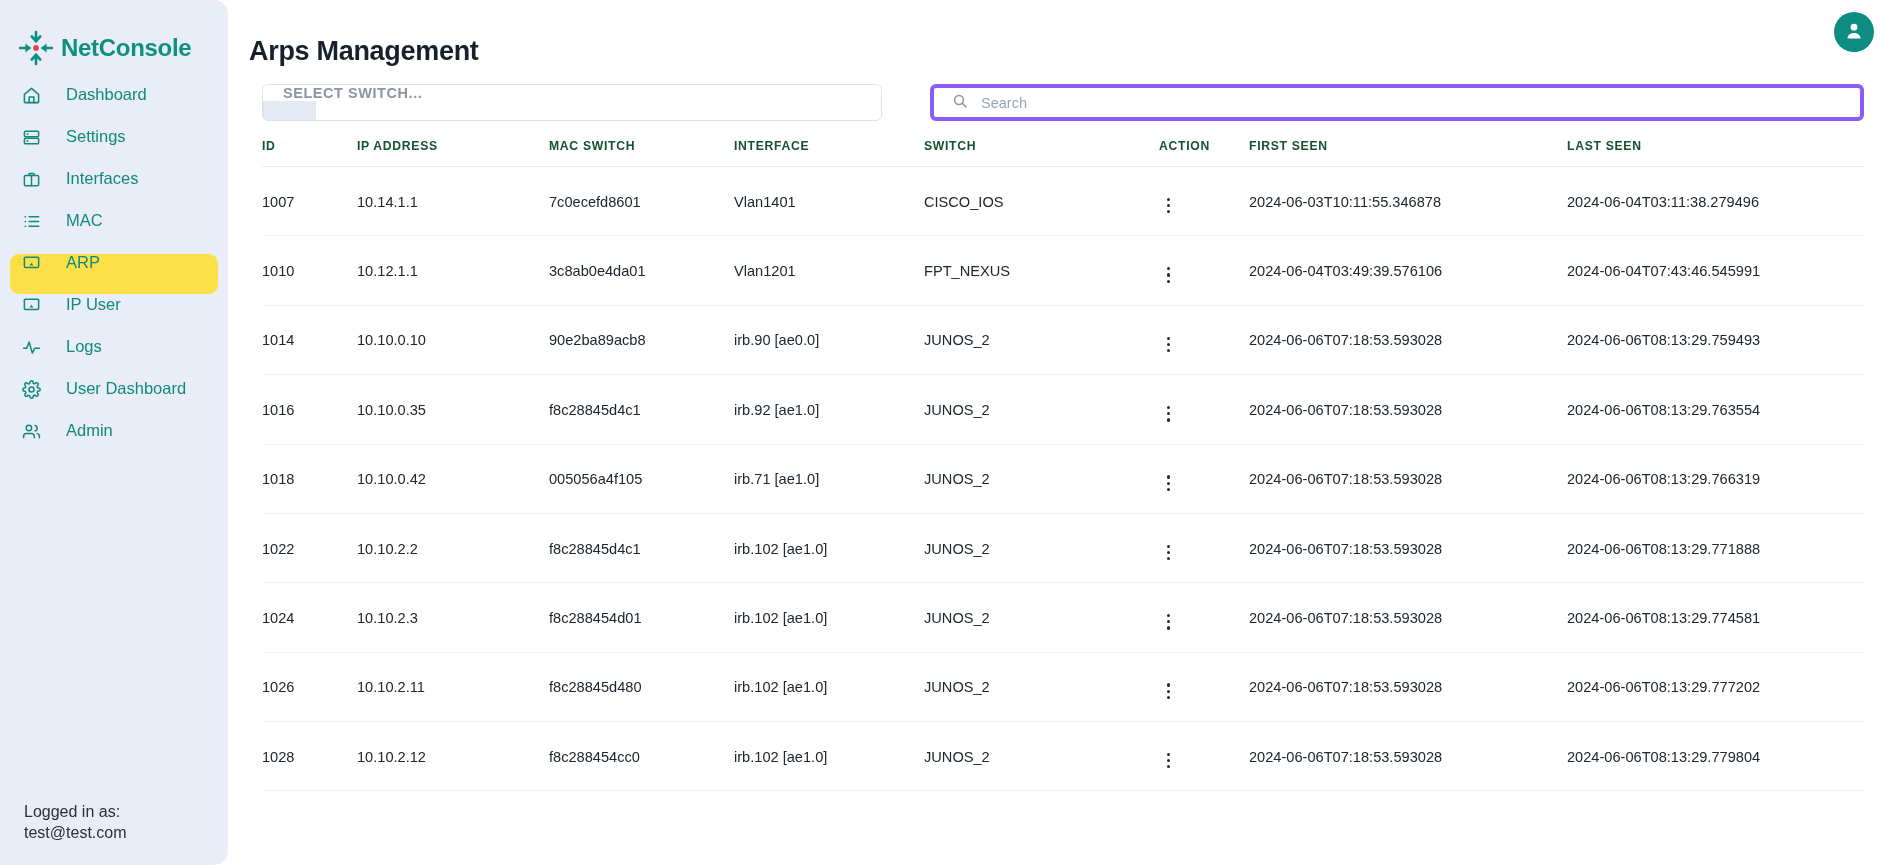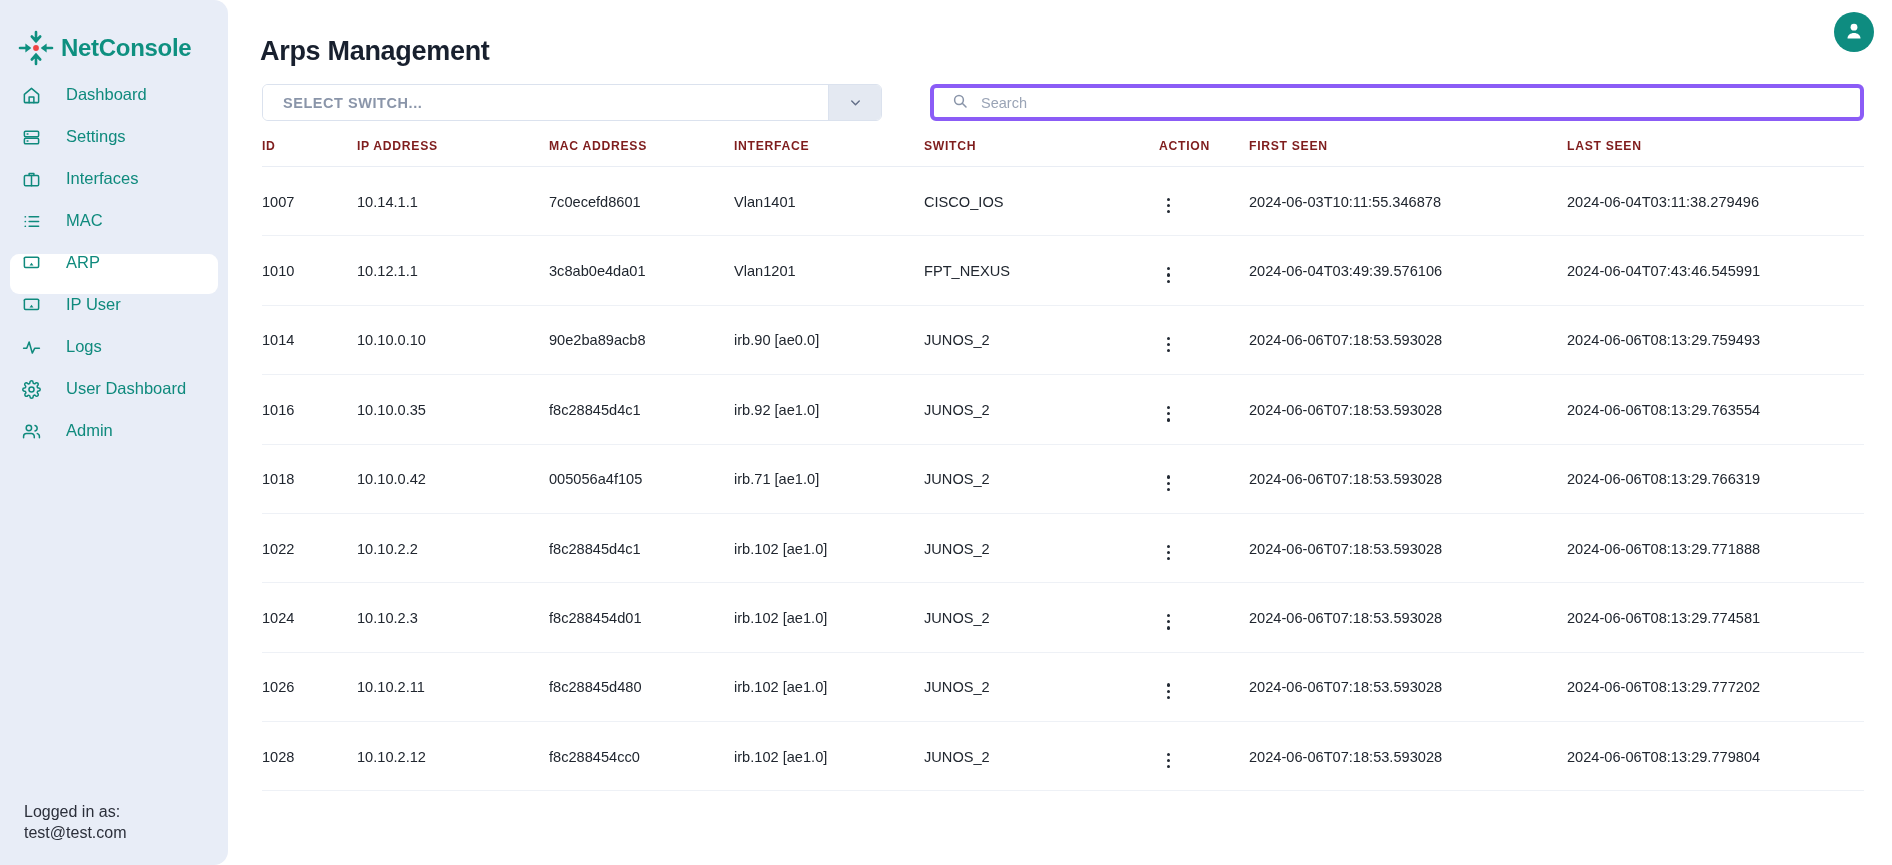--- a/index.html
+++ b/index.html
@@ -43,21 +43,21 @@
     align-items: flex-start;
     gap: 25px;
     height: 40px;
     padding: 0 12px;
     border-radius: 9px;
     color: #0f8a7d;
     font-size: 16.5px;
     cursor: pointer;
     text-decoration: none;
   }
-  .nav-item.active { background: #ffffff; }
+  .nav-item.active { background: #fde047; }
   .nav-icon { width: 19px; height: 19px; flex: 0 0 19px; display:flex; align-items:center; justify-content:center; }
   .nav-icon svg { display:block; }
   .nav-label { line-height: 1; }
 
   .sidebar-footer {
     margin-top: auto;
     padding: 0 0 22px 24px;
     font-size: 16px;
     color: #2b2f3a;
     line-height: 1.32;
@@ -72,38 +72,39 @@
     background: #fff;
   }
   .page-title {
     font-size: 27px;
     font-weight: bold;
     color: #18202e;
     letter-spacing: -0.3px;
     padding: 36px 0 0 16px;
     margin-left: 0;
   }
-  .title-wrap { padding-left: 16px; }
+  .title-wrap { padding-left: 5px; }
 
   .controls {
     display: flex;
     align-items: center;
     gap: 0;
     padding: 17px 0 0 0;
     margin-left: 34px;
     margin-right: 28px;
   }
   .select-group {
     display: flex;
     width: 620px;
     height: 37px;
     border: 1px solid #dbe2ee;
     border-radius: 6px;
     overflow: hidden;
     background: #fff;
+    flex-direction: column;
   }
   .select-display {
     flex: 1 1 auto;
     display: flex;
     align-items: center;
     padding-left: 20px;
     font-size: 14.5px;
     font-weight: bold;
     letter-spacing: 0.55px;
     color: #8a95a9;
@@ -151,21 +152,21 @@
     padding: 0 28px 0 34px;
     height: calc(865px - 156px);
     overflow: hidden;
   }
   table { width: 100%; border-collapse: collapse; table-layout: fixed; }
   thead th {
     text-align: left;
     font-size: 12.2px;
     font-weight: bold;
     letter-spacing: 0.7px;
-    color: #7f1d1d;
+    color: #14532d;
     padding: 0 0 13px 0;
     border-bottom: 1px solid #e9edf4;
     white-space: nowrap;
   }
   tbody td {
     font-size: 14.6px;
     color: #20262f;
     padding: 21px 0 20px 0;
     border-bottom: 1px solid #eef1f6;
     white-space: nowrap;
@@ -391,21 +392,21 @@
             <col class="c-if">
           <col class="c-sw">
             <col class="c-ac">
             <col class="c-fs">
             <col class="c-ls">
         </colgroup>
         <thead>
           <tr>
             <th>ID</th>
             <th>IP ADDRESS</th>
-            <th>MAC ADDRESS</th>
+            <th>MAC SWITCH</th>
             <th>INTERFACE</th>
             <th>SWITCH</th>
             <th>ACTION</th>
             <th>FIRST SEEN</th>
             <th>LAST SEEN</th>
           </tr>
         </thead>
         <tbody>
             <tr>
               <td>1007</td>

